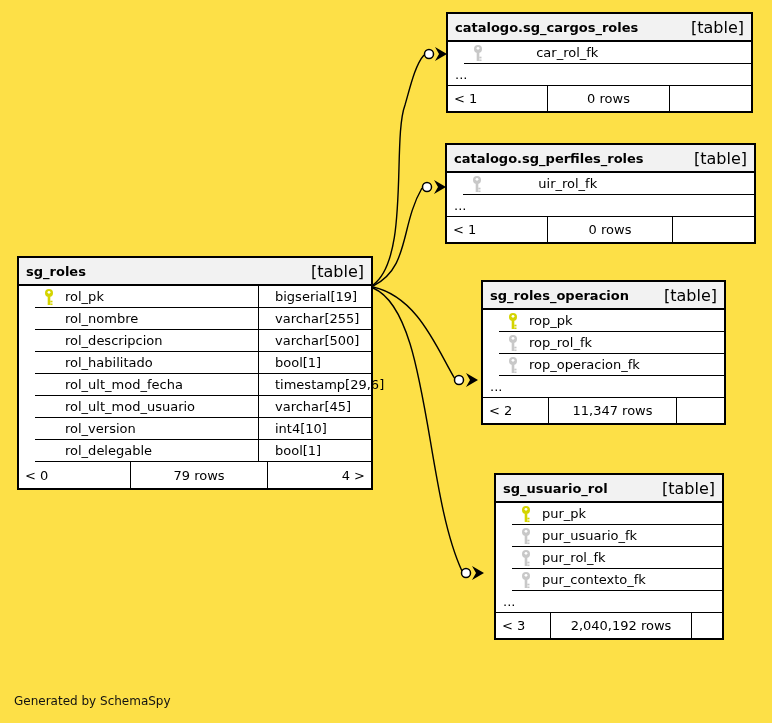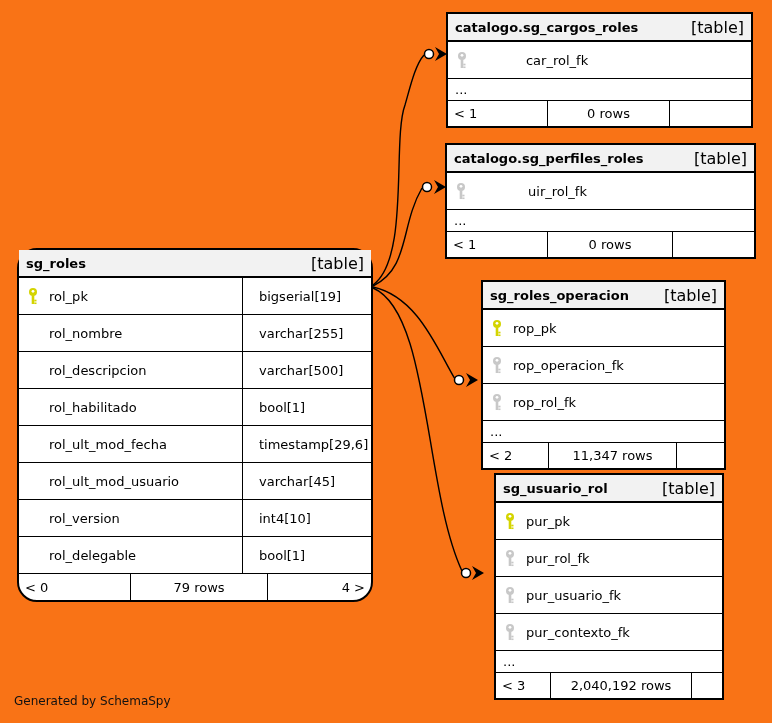--- a/index.html
+++ b/index.html
@@ -1,22 +1,22 @@
 <!DOCTYPE html>
 <html style="--pk: #d4d400; --fk: #c8c8c8; --headerbg: #f2f2f2; --border: #000000;"><head>
 <meta charset="utf-8">
 <style>
   html,body{margin:0;padding:0;background:#ffffff;font-family:"DejaVu Sans",sans-serif;}
-  #canvas{position:relative;width:772px;height:723px;background:#f97316;overflow:hidden;text-decoration:underline;}
+  #canvas{position:relative;width:772px;height:723px;background:#fde047;overflow:hidden;text-decoration:underline;}
   #connectors{position:absolute;left:0;top:0;z-index:1;}
   .dbtable{position:absolute;z-index:2;background:#ffffff;border:2px solid var(--border);box-sizing:border-box;font-size:13px;color:#000;}
   .thead{height:28px;background:var(--headerbg);border-bottom:2px solid var(--border);display:flex;align-items:center;justify-content:space-between;padding:0 7px;box-sizing:border-box;}
   .tname{font-weight:bold;font-size:13px;}
   .ttag{font-size:16px;}
-  .trow{height:37px;border-bottom:1px solid var(--border);position:relative;display:flex;align-items:center;box-sizing:border-box;}
+  .trow{height:22px;border-bottom:1px solid var(--border);position:relative;display:flex;align-items:center;box-sizing:border-box;margin-left:16px;}
   .keyicon{position:absolute;left:8px;top:50%;transform:translateY(-50%);line-height:0;}
   .pk{color:var(--pk);}
   .fk{color:var(--fk);}
   .cname{margin-left:30px;white-space:nowrap;}
   .row-centered .cname{margin-left:0;width:72%;text-align:center;}
   .trow.cols{display:grid;grid-template-columns:223px 1fr;align-items:stretch;}
   .namecell{position:relative;display:flex;align-items:center;}
   .typecell{border-left:1px solid var(--border);padding-left:16px;display:flex;align-items:center;white-space:nowrap;}
   .ellipsisrow{height:22px;border-bottom:1px solid var(--border);display:flex;align-items:center;padding-left:7px;box-sizing:border-box;}
   .tfoot{display:grid;height:25px;box-sizing:border-box;align-items:center;}
@@ -87,21 +87,21 @@
       <span class="cname">uir_rol_fk</span>
     </div>
     <div class="ellipsisrow">...</div>
     <div class="tfoot" style="grid-template-columns:100px 125px 1fr;">
       <span class="fl">&lt; 1</span>
       <span class="fc">0 rows</span>
       <span class="fr"></span>
     </div>
   </div>
 
-  <div class="dbtable" style="left:17px;top:248px;width:356px;border-radius:20px;">
+  <div class="dbtable" style="left:17px;top:256px;width:356px;">
     <div class="thead">
       <span class="tname">sg_roles</span>
       <span class="ttag">[table]</span>
     </div>
     <div class="trow cols">
       <span class="namecell">
         <span class="keyicon pk"><svg width="12" height="17" viewBox="0 0 12 17">
               <circle cx="6" cy="4.5" r="4" fill="currentColor"></circle>
               <circle cx="6" cy="3.8" r="1.4" fill="#ffffff"></circle>
               <rect x="4.7" y="8" width="2.6" height="8.5" fill="currentColor"></rect>
@@ -177,31 +177,31 @@
       <span class="cname">rop_pk</span>
     </div>
     <div class="trow">
       <span class="keyicon fk"><svg width="12" height="17" viewBox="0 0 12 17">
             <circle cx="6" cy="4.5" r="4" fill="currentColor"></circle>
             <circle cx="6" cy="3.8" r="1.4" fill="#ffffff"></circle>
             <rect x="4.7" y="8" width="2.6" height="8.5" fill="currentColor"></rect>
             <rect x="7.3" y="12.2" width="2.2" height="1.7" fill="currentColor"></rect>
             <rect x="7.3" y="15" width="2.2" height="1.6" fill="currentColor"></rect>
           </svg></span>
+      <span class="cname">rop_rol_fk</span>
+    </div>
+    <div class="trow">
+      <span class="keyicon fk"><svg width="12" height="17" viewBox="0 0 12 17">
+            <circle cx="6" cy="4.5" r="4" fill="currentColor"></circle>
+            <circle cx="6" cy="3.8" r="1.4" fill="#ffffff"></circle>
+            <rect x="4.7" y="8" width="2.6" height="8.5" fill="currentColor"></rect>
+            <rect x="7.3" y="12.2" width="2.2" height="1.7" fill="currentColor"></rect>
+            <rect x="7.3" y="15" width="2.2" height="1.6" fill="currentColor"></rect>
+          </svg></span>
       <span class="cname">rop_operacion_fk</span>
-    </div>
-    <div class="trow">
-      <span class="keyicon fk"><svg width="12" height="17" viewBox="0 0 12 17">
-            <circle cx="6" cy="4.5" r="4" fill="currentColor"></circle>
-            <circle cx="6" cy="3.8" r="1.4" fill="#ffffff"></circle>
-            <rect x="4.7" y="8" width="2.6" height="8.5" fill="currentColor"></rect>
-            <rect x="7.3" y="12.2" width="2.2" height="1.7" fill="currentColor"></rect>
-            <rect x="7.3" y="15" width="2.2" height="1.6" fill="currentColor"></rect>
-          </svg></span>
-      <span class="cname">rop_rol_fk</span>
     </div>
     <div class="ellipsisrow">...</div>
     <div class="tfoot" style="grid-template-columns:65px 128px 1fr;">
       <span class="fl">&lt; 2</span>
       <span class="fc">11,347 rows</span>
       <span class="fr"></span>
     </div>
   </div>
 
   <div class="dbtable" style="left:494px;top:473px;width:230px;">
@@ -220,31 +220,31 @@
       <span class="cname">pur_pk</span>
     </div>
     <div class="trow">
       <span class="keyicon fk"><svg width="12" height="17" viewBox="0 0 12 17">
             <circle cx="6" cy="4.5" r="4" fill="currentColor"></circle>
             <circle cx="6" cy="3.8" r="1.4" fill="#ffffff"></circle>
             <rect x="4.7" y="8" width="2.6" height="8.5" fill="currentColor"></rect>
             <rect x="7.3" y="12.2" width="2.2" height="1.7" fill="currentColor"></rect>
             <rect x="7.3" y="15" width="2.2" height="1.6" fill="currentColor"></rect>
           </svg></span>
+      <span class="cname">pur_usuario_fk</span>
+    </div>
+    <div class="trow">
+      <span class="keyicon fk"><svg width="12" height="17" viewBox="0 0 12 17">
+            <circle cx="6" cy="4.5" r="4" fill="currentColor"></circle>
+            <circle cx="6" cy="3.8" r="1.4" fill="#ffffff"></circle>
+            <rect x="4.7" y="8" width="2.6" height="8.5" fill="currentColor"></rect>
+            <rect x="7.3" y="12.2" width="2.2" height="1.7" fill="currentColor"></rect>
+            <rect x="7.3" y="15" width="2.2" height="1.6" fill="currentColor"></rect>
+          </svg></span>
       <span class="cname">pur_rol_fk</span>
-    </div>
-    <div class="trow">
-      <span class="keyicon fk"><svg width="12" height="17" viewBox="0 0 12 17">
-            <circle cx="6" cy="4.5" r="4" fill="currentColor"></circle>
-            <circle cx="6" cy="3.8" r="1.4" fill="#ffffff"></circle>
-            <rect x="4.7" y="8" width="2.6" height="8.5" fill="currentColor"></rect>
-            <rect x="7.3" y="12.2" width="2.2" height="1.7" fill="currentColor"></rect>
-            <rect x="7.3" y="15" width="2.2" height="1.6" fill="currentColor"></rect>
-          </svg></span>
-      <span class="cname">pur_usuario_fk</span>
     </div>
     <div class="trow">
       <span class="keyicon fk"><svg width="12" height="17" viewBox="0 0 12 17">
             <circle cx="6" cy="4.5" r="4" fill="currentColor"></circle>
             <circle cx="6" cy="3.8" r="1.4" fill="#ffffff"></circle>
             <rect x="4.7" y="8" width="2.6" height="8.5" fill="currentColor"></rect>
             <rect x="7.3" y="12.2" width="2.2" height="1.7" fill="currentColor"></rect>
             <rect x="7.3" y="15" width="2.2" height="1.6" fill="currentColor"></rect>
           </svg></span>
       <span class="cname">pur_contexto_fk</span>

